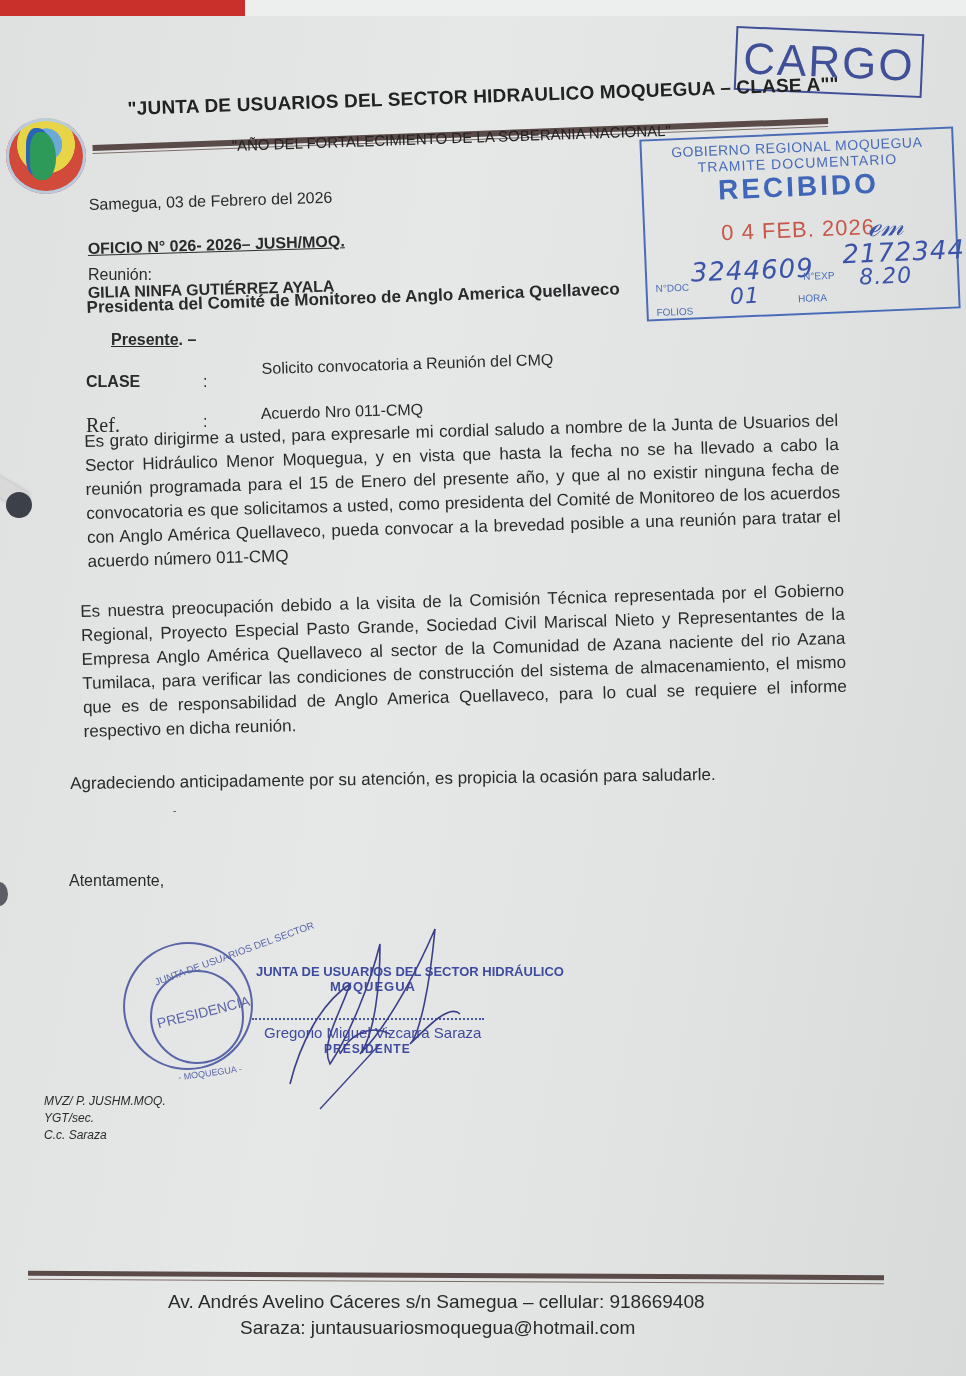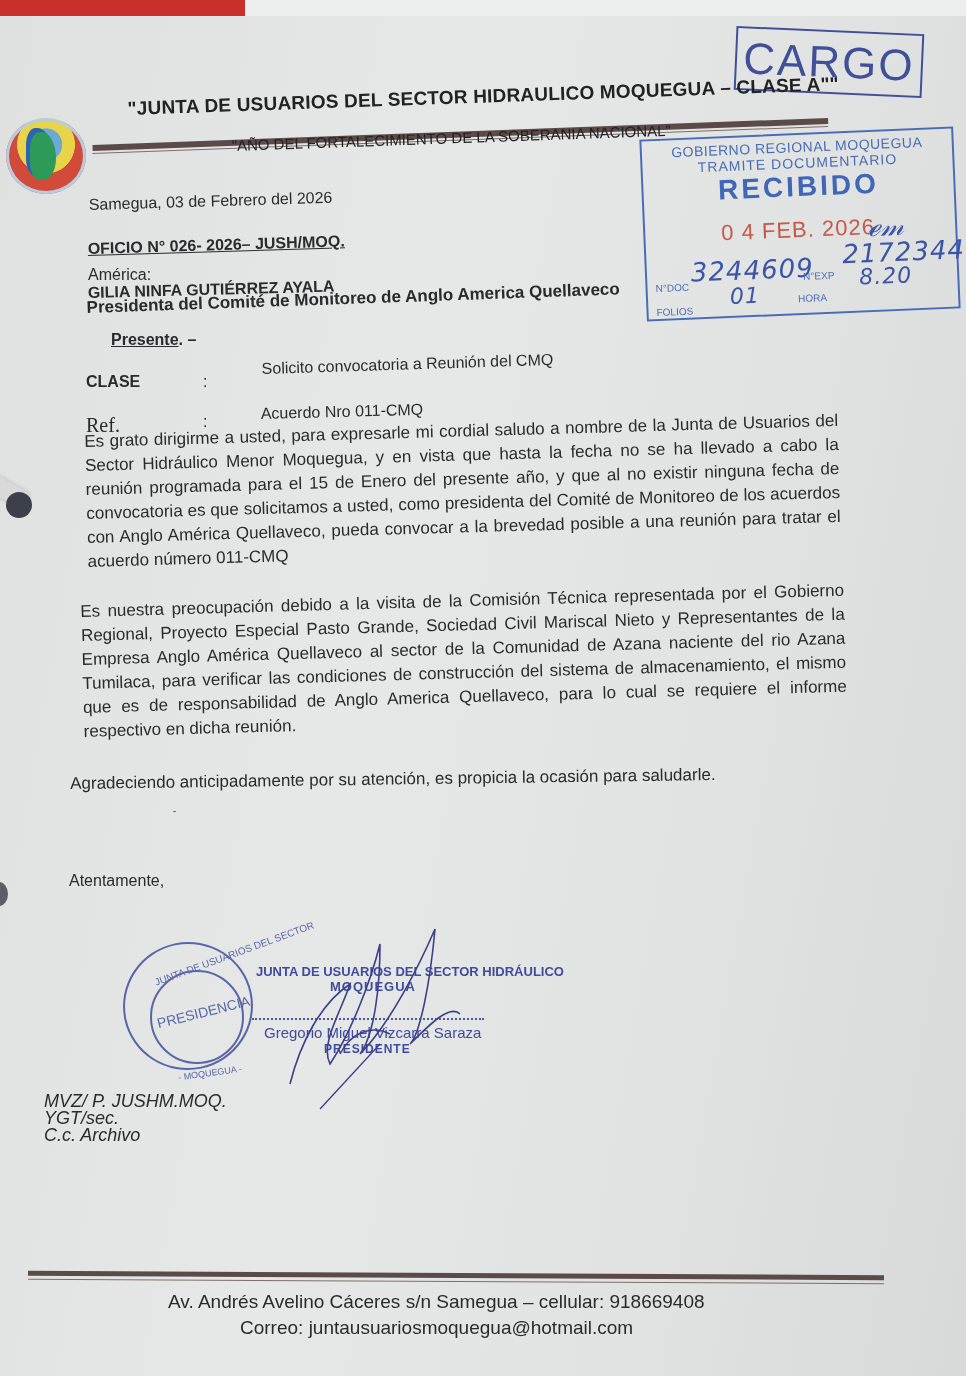--- a/index.html
+++ b/index.html
@@ -98,21 +98,21 @@
   .seal-ring-top { left:150px; top:948px; font-size:10px; color:#5a65a8; font-family:"Liberation Sans", sans-serif; transform:rotate(-20deg); }
   .seal-ring-bottom { left:178px; top:1068px; font-size:9px; color:#5a65a8; font-family:"Liberation Sans", sans-serif; transform:rotate(-8deg); }
 
   .sig-org1 { left:256px; top:964px; font-size:13px; color:#3f4ba0; font-family:"Liberation Sans", sans-serif; font-weight:bold; }
   .sig-org2 { left:330px; top:979px; font-size:13px; color:#3f4ba0; font-family:"Liberation Sans", sans-serif; font-weight:bold; letter-spacing:1px; }
   .sig-dots { left:252px; top:1018px; width:232px; border-top:2px dotted #4a56a6; }
   .sig-name { left:264px; top:1024px; font-size:15px; color:#3f4ba0; font-family:"Liberation Sans", sans-serif; }
   .sig-role { left:324px; top:1042px; font-size:12px; color:#3f4ba0; font-family:"Liberation Sans", sans-serif; font-weight:bold; letter-spacing:1px; }
   .signature { left:280px; top:924px; width:200px; height:190px; }
 
-  .ref-block { left:44px; top:1093px; font-size:18px; line-height:17px; font-style:italic; }
+  .ref-block { left:44px; top:1093px; font-size:12px; line-height:17px; font-style:italic; }
 
   .footer-rule { left:28px; top:1273px; width:856px; height:5px; background:#5a4a48; transform:rotate(0.3deg); }
   .footer-rule2 { left:28px; top:1281px; width:856px; height:1px; background:#7d6d6a; transform:rotate(0.3deg); }
   .footer-addr { left:168px; top:1291px; font-size:19px; }
   .footer-mail { left:240px; top:1317px; font-size:19px; }
 
   .pen { left:-30px; top:478px; width:60px; height:18px; background:#d9d9d9; transform:rotate(30deg); border-radius:4px; box-shadow:0 0 4px rgba(0,0,0,0.2); }
   .pen-tip { left:6px; top:492px; width:26px; height:26px; border-radius:50%; background:#3c4048; }
   .pin { left:-10px; top:882px; width:18px; height:24px; border-radius:50%; background:#5b5e64; }
 </style>
@@ -143,21 +143,21 @@
   <div class="rc-row" style="left:156px; top:136px;">N°EXP</div>
   <div class="rc-hand" style="left:196px; top:106px;">2172344</div>
   <div class="rc-row" style="left:8px; top:166px;">FOLIOS</div>
   <div class="rc-hand" style="left:82px; top:146px; font-size:22px;">01</div>
   <div class="rc-row" style="left:150px; top:158px;">HORA</div>
   <div class="rc-hand" style="left:212px; top:132px; font-size:22px;">8.20</div>
 </div>
 
 <div class="abs text date-line">Samegua,  03 de  Febrero   del 2026</div>
 <div class="abs text oficio">OFICIO N° 026- 2026– JUSH/MOQ.</div>
-<div class="abs text senorita">América:</div>
+<div class="abs text senorita">Reunión:</div>
 <div class="abs text dest-name">GILIA NINFA GUTIÉRREZ AYALA</div>
 <div class="abs text dest-role">Presidenta del  Comité de Monitoreo  de Anglo America Quellaveco</div>
 <div class="abs text presente"><u>Presente</u><span>. –</span></div>
 
 <div class="abs text asunto-label">CLASE</div>
 <div class="abs text colon1">:</div>
 <div class="abs text asunto-val">Solicito convocatoria a Reunión del CMQ</div>
 <div class="abs text ref-label">Ref.</div>
 <div class="abs text colon2">:</div>
 <div class="abs text ref-val">Acuerdo Nro 011-CMQ</div>
@@ -181,23 +181,23 @@
 <div class="abs sig-role">PRESIDENTE</div>
 <svg class="abs signature" viewBox="0 0 200 190">
   <path d="M10 160 C20 120, 40 80, 70 60 C60 90, 40 120, 50 140 C70 110, 90 60, 100 20 C100 60, 95 110, 80 130 C110 100, 140 40, 155 5 C150 60, 140 110, 130 120 C150 100, 170 80, 180 90" fill="none" stroke="#3b3f8a" stroke-width="1.6"></path>
   <path d="M60 130 C70 110, 90 100, 110 110" fill="none" stroke="#3b3f8a" stroke-width="1.4"></path>
   <path d="M100 120 L40 185" fill="none" stroke="#3b3f8a" stroke-width="1.3"></path>
 </svg>
 
 <div class="abs text ref-block">
   <div>MVZ/ P. JUSHM.MOQ.</div>
   <div>YGT/sec.</div>
-  <div>C.c.  Archivo</div>
+  <div>C.c.  Saraza</div>
 </div>
 
 <div class="abs footer-rule"></div>
 <div class="abs footer-rule2"></div>
 <div class="abs text footer-addr">Av. Andrés Avelino Cáceres s/n Samegua – cellular: 918669408</div>
-<div class="abs text footer-mail">Correo: juntausuariosmoquegua@hotmail.com</div>
+<div class="abs text footer-mail">Saraza: juntausuariosmoquegua@hotmail.com</div>
 
 <div class="abs pen"></div>
 <div class="abs pen-tip"></div>
 <div class="abs pin"></div>
 
 </body></html>

